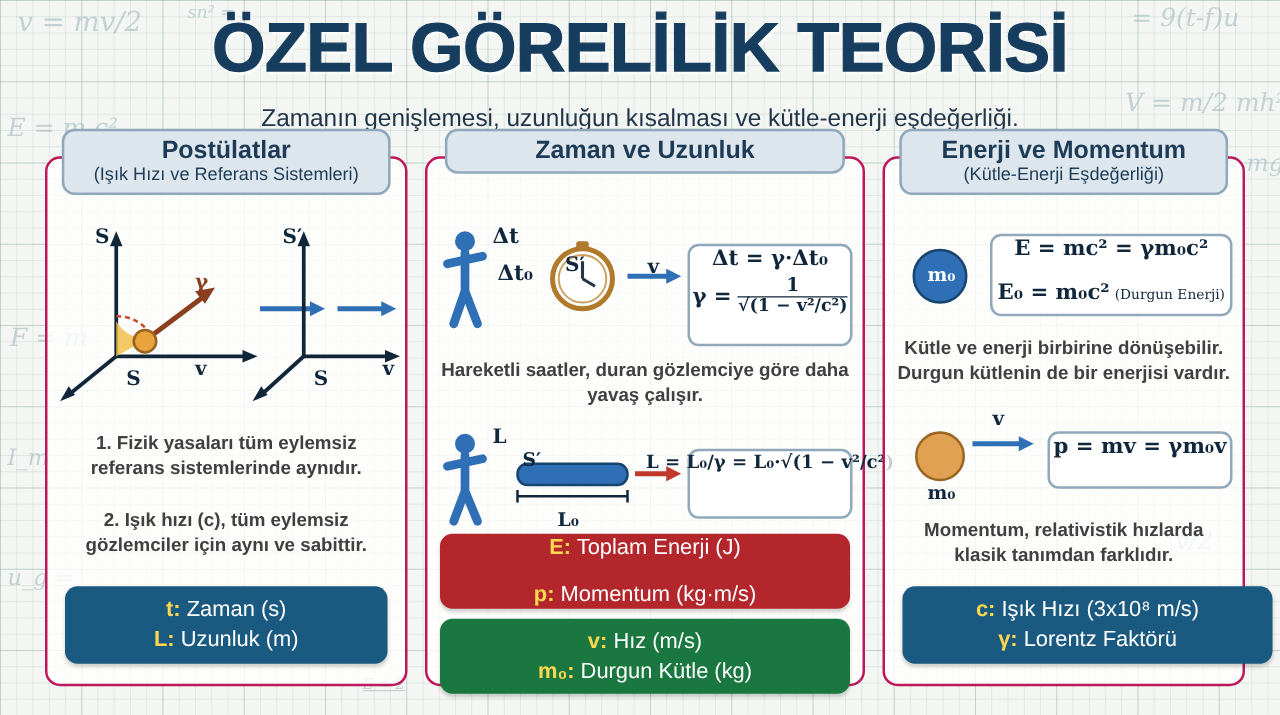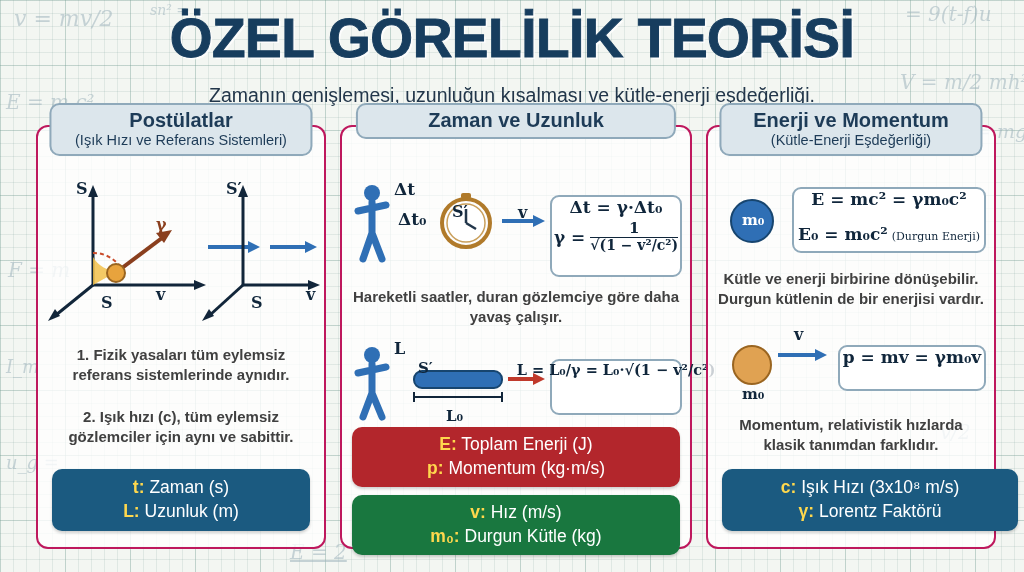--- a/index.html
+++ b/index.html
@@ -106,21 +106,21 @@
 <div class="bg-formulas">
   <div class="bgf" style="left:14px;top:6px;font-size:22px;">v = mv/2</div>
   <div class="bgf" style="left:6px;top:90px;font-size:20px;">E = m c²</div>
   <div class="bgf" style="left:905px;top:2px;font-size:20px;">= 9(t-f)u</div>
   <div class="bgf" style="left:900px;top:70px;font-size:20px;">V = m/2 mh²</div>
   <div class="bgf" style="left:8px;top:258px;font-size:20px;">F = m</div>
   <div class="bgf" style="left:975px;top:120px;font-size:19px;">= mg</div>
   <div class="bgf" style="left:150px;top:2px;font-size:14px;">sn² =</div>
   <div class="bgf" style="left:6px;top:356px;font-size:18px;">I_m</div>
   <div class="bgf" style="left:6px;top:452px;font-size:18px;">u_g =</div>
-  <div class="bgf" style="left:290px;top:540px;font-size:20px;text-decoration:underline;">E = 2</div>
+  <div class="bgf" style="left:290px;top:540px;font-size:12px;text-decoration:underline;">E = 2</div>
   <div class="bgf" style="left:940px;top:420px;font-size:20px;">v/2</div>
   <div class="bgf" style="left:960px;top:185px;font-size:22px;">r</div>
 </div>
 
 <div class="sheet">
 
   <div class="title">ÖZEL GÖRELİLİK TEORİSİ</div>
   <div class="subtitle">Zamanın genişlemesi, uzunluğun kısalması ve kütle-enerji eşdeğerliği.</div>
 
   <div class="col" id="col1">
@@ -225,21 +225,21 @@
       <line x1="160" y1="55" x2="160" y2="65" stroke="#12263a" stroke-width="2"></line>
     </svg>
     <div class="lbl" style="left:52px;top:212px;font-size:16px;">L</div>
     <div class="lbl" style="left:76px;top:232px;font-size:15px;">S′</div>
     <div class="lbl" style="left:104px;top:280px;font-size:15px;">L₀</div>
 
     <div class="fbox" style="left:208px;top:232px;width:128px;height:52px;">
       <div class="fline" style="font-size:14.5px;">L = L₀/γ = L₀·√(1 − v²/c²)</div>
     </div>
 
-    <div class="bar red" style="left:10px;top:300px;width:328px;height:60px;">
+    <div class="bar red" style="left:10px;top:300px;width:328px;height:60px;justify-content:space-between;">
       <div><span class="k">E:</span><span> Toplam Enerji (J)</span></div>
       <div><span class="k">p:</span><span> Momentum (kg·m/s)</span></div>
     </div>
 
     <div class="bar green" style="left:10px;top:368px;width:328px;height:60px;">
       <div><span class="k">v:</span><span> Hız (m/s)</span></div>
       <div><span class="k">m₀:</span><span> Durgun Kütle (kg)</span></div>
     </div>
   </div>
 

